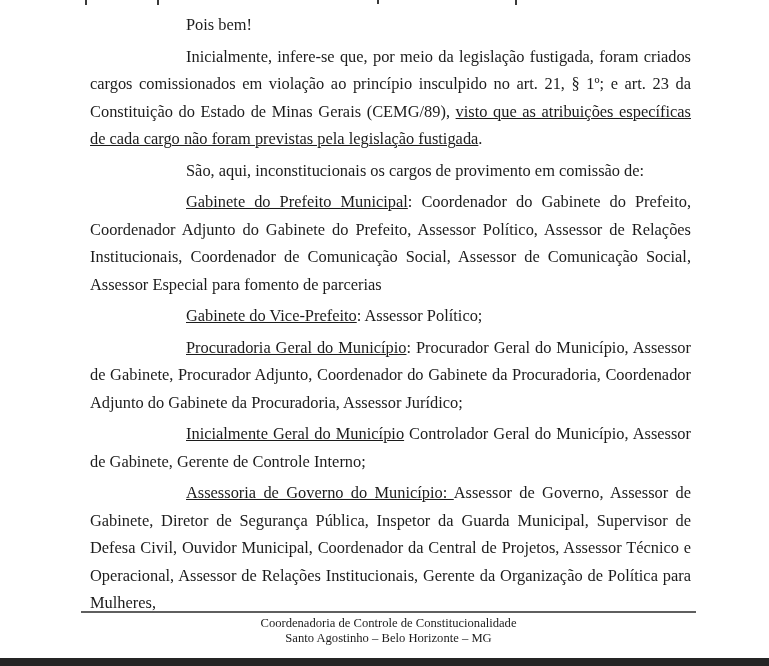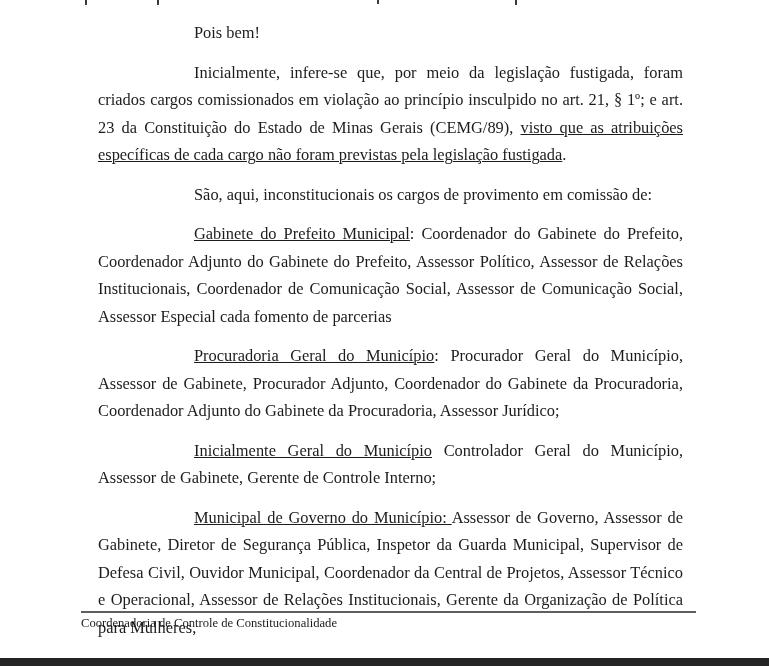--- a/index.html
+++ b/index.html
@@ -20,33 +20,34 @@
   .cut-line i.m4 { left:515px; }
 
   .content {
     position:absolute;
     top:7px; left:86px;
     width:609px;
     font-size:16.4px;
     line-height:27.5px;
     text-align:justify;
   }
-  .content p { margin:12px; text-indent:96px; }
+  .content p { margin:4px; text-indent:96px; }
   .u { text-decoration:underline; text-decoration-thickness:1px; }
 
   .footer-rule {
     position:absolute;
     left:81px; top:611px;
     width:615px; height:2px;
     background:#5f5f5f;
   }
   .footer-text {
     position:absolute;
     left:81px; top:616px;
     width:615px;
+    text-align:center;
     font-size:12.6px;
     line-height:14.5px;
     color:#1c1c1c;
   }
   .bottom-bar {
     position:absolute;
     left:0; bottom:0;
     width:769px; height:8px;
     background:#252525;
   }
@@ -67,34 +68,38 @@
     <p>
       <span>Pois bem!</span>
     </p>
     <p>
       <span>Inicialmente, infere-se que, por meio da legislação fustigada, foram criados cargos comissionados em violação ao princípio insculpido no art. 21, § 1º; e art. 23 da Constituição do Estado de Minas Gerais (CEMG/89), </span><span class="u">visto que as atribuições específicas de cada cargo não foram previstas pela legislação fustigada</span><span>.</span>
     </p>
     <p>
       <span>São, aqui, inconstitucionais os cargos de provimento em comissão de:</span>
     </p>
     <p>
-      <span class="u">Gabinete do Prefeito Municipal</span><span>: Coordenador do Gabinete do Prefeito, Coordenador Adjunto do Gabinete do Prefeito, Assessor Político, Assessor de Relações Institucionais, Coordenador de Comunicação Social, Assessor de Comunicação Social, Assessor Especial cada fomento de parcerias</span>
+      <span class="u">Gabinete do Prefeito Municipal</span><span>: Coordenador do Gabinete do Prefeito, Coordenador Adjunto do Gabinete do Prefeito, Assessor Político, Assessor de Relações Institucionais, Coordenador de Comunicação Social, Assessor de Comunicação Social, Assessor Especial para fomento de parcerias</span>
+    </p>
+    <p>
+      <span class="u">Gabinete do Vice-Prefeito</span><span>: Assessor Político;</span>
     </p>
     <p>
       <span class="u">Procuradoria Geral do Município</span><span>: Procurador Geral do Município, Assessor de Gabinete, Procurador Adjunto, Coordenador do Gabinete da Procuradoria, Coordenador Adjunto do Gabinete da Procuradoria, Assessor Jurídico;</span>
     </p>
     <p>
       <span class="u">Inicialmente Geral do Município</span><span> Controlador Geral do Município, Assessor de Gabinete, Gerente de Controle Interno;</span>
     </p>
     <p>
-      <span class="u">Municipal de Governo do Município: </span><span>Assessor de Governo, Assessor de Gabinete, Diretor de Segurança Pública, Inspetor da Guarda Municipal, Supervisor de Defesa Civil, Ouvidor Municipal, Coordenador da Central de Projetos, Assessor Técnico e Operacional, Assessor de Relações Institucionais, Gerente da Organização de Política para Mulheres,</span>
+      <span class="u">Assessoria de Governo do Município: </span><span>Assessor de Governo, Assessor de Gabinete, Diretor de Segurança Pública, Inspetor da Guarda Municipal, Supervisor de Defesa Civil, Ouvidor Municipal, Coordenador da Central de Projetos, Assessor Técnico e Operacional, Assessor de Relações Institucionais, Gerente da Organização de Política para Mulheres,</span>
     </p>
   </main>
 
   <div class="footer-rule"></div>
 
   <footer class="footer-text">
     <div>Coordenadoria de Controle de Constitucionalidade</div>
+    <div>Santo Agostinho – Belo Horizonte – MG</div>
   </footer>
 
   <div class="bottom-bar"></div>
 
 </div>
 
 </body></html>

